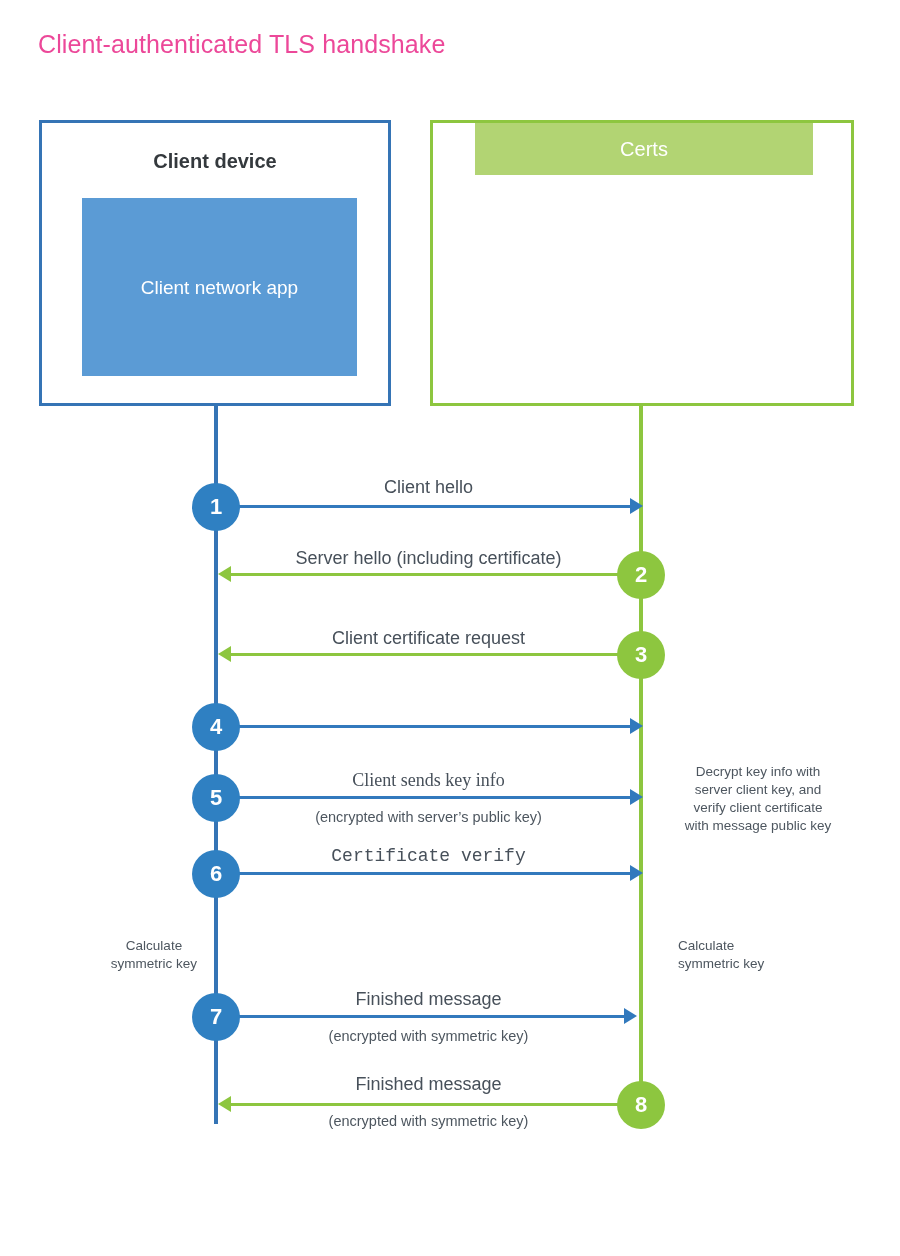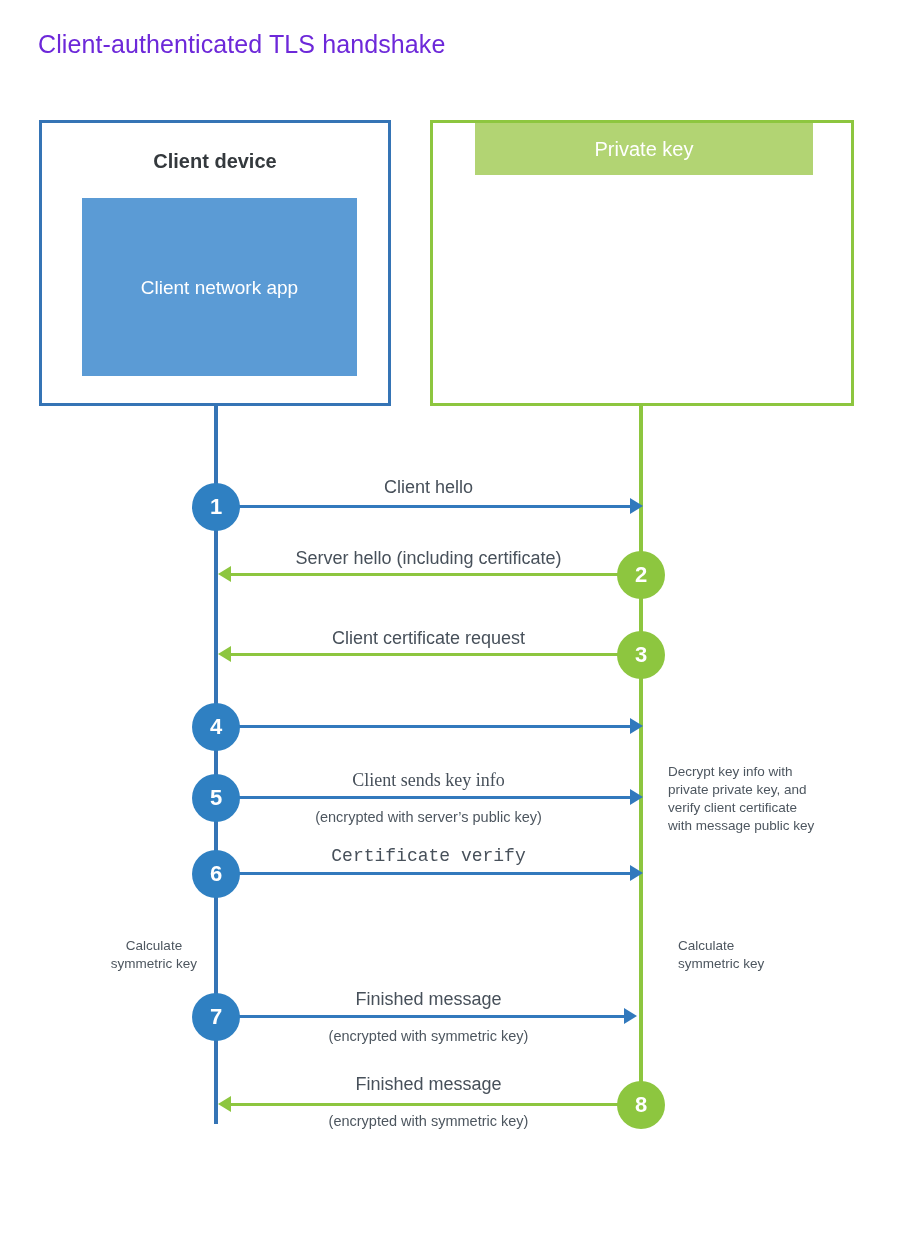--- a/index.html
+++ b/index.html
@@ -7,21 +7,21 @@
     width:900px;height:1256px;background:#ffffff;
     font-family:"Liberation Sans", sans-serif;
     position:relative;overflow:hidden;
     -webkit-font-smoothing:antialiased;
   }
   .stage{position:absolute;left:0;top:0;width:900px;height:1256px;}
 
   
   .title{
     position:absolute;left:38px;top:30px;
-    font-size:25px;color:#6d28d9;font-weight:400;
+    font-size:25px;color:#ec4899;font-weight:400;
     letter-spacing:0.1px;white-space:nowrap;
   }
 
   
   .actor-box{position:absolute;background:#ffffff;box-sizing:border-box;}
   .actor-box.client{left:39px;top:120px;width:352px;height:286px;border:3px solid #3574b5;}
   .actor-box.server{left:430px;top:120px;width:424px;height:286px;border:3px solid #8dc63f;}
   .actor-title{
     position:absolute;left:0;right:0;top:27px;text-align:center;
     font-size:20px;font-weight:700;color:#34393d;
@@ -73,21 +73,21 @@
     position:absolute;text-align:center;
     font-size:18px;color:#47505a;white-space:nowrap;
   }
   .msg-sub{
     position:absolute;text-align:center;
     font-size:14.5px;color:#4d565f;white-space:nowrap;
   }
 
   
   .side-note{
-    position:absolute;font-size:13.5px;line-height:18px;color:#4d565f;
+    position:absolute;font-size:13.5px;line-height:18px;color:#4d565f;text-align:center;
   }
   .side-note.right{left:668px;}
   .side-note.calc-left{left:95px;text-align:center;width:118px;}
   .side-note.calc-right{left:678px;text-align:left;}
 </style>
 </head>
 <body>
 
 <div class="stage">
 
@@ -95,21 +95,20 @@
 
   <div class="actor-box client">
     <div class="actor-title">Client device</div>
     <div class="inner-box blue">Client network app</div>
   </div>
 
   <div class="actor-box server">
     <div class="actor-title">Secure session server</div>
     <div class="inner-box green green-1">Secure session module</div>
     <div class="inner-box green green-2">Certs</div>
-    <div class="inner-box green green-3">Private key</div>
   </div>
 
   <div class="lifeline client"></div>
   <div class="lifeline server"></div>
 
   <div class="msg-label" style="left:216px;top:477px;width:425px;">Client hello</div>
   <div class="msg-line blue" style="left:216px;top:505px;width:418px;"></div>
   <div class="arrow-head right" style="left:630px;top:498px;"></div>
   <div class="step-circle blue" style="top:483px;">1</div>
 
@@ -145,21 +144,21 @@
   <div class="step-circle blue" style="top:993px;">7</div>
 
   <div class="msg-label" style="left:216px;top:1074px;width:425px;">Finished message</div>
   <div class="msg-line green" style="left:231px;top:1103px;width:410px;"></div>
   <div class="arrow-head left" style="left:218px;top:1096px;"></div>
   <div class="msg-sub" style="left:216px;top:1113px;width:425px;">(encrypted with symmetric key)</div>
   <div class="step-circle green" style="top:1081px;">8</div>
 
   <div class="side-note right" style="top:763px;width:180px;">
     <div>Decrypt key info with</div>
-    <div>private private key, and</div>
+    <div>server client key, and</div>
     <div>verify client certificate</div>
     <div>with message public key</div>
   </div>
 
   <div class="side-note calc-left" style="top:937px;">
     <div>Calculate</div>
     <div>symmetric key</div>
   </div>
 
   <div class="side-note calc-right" style="top:937px;">

